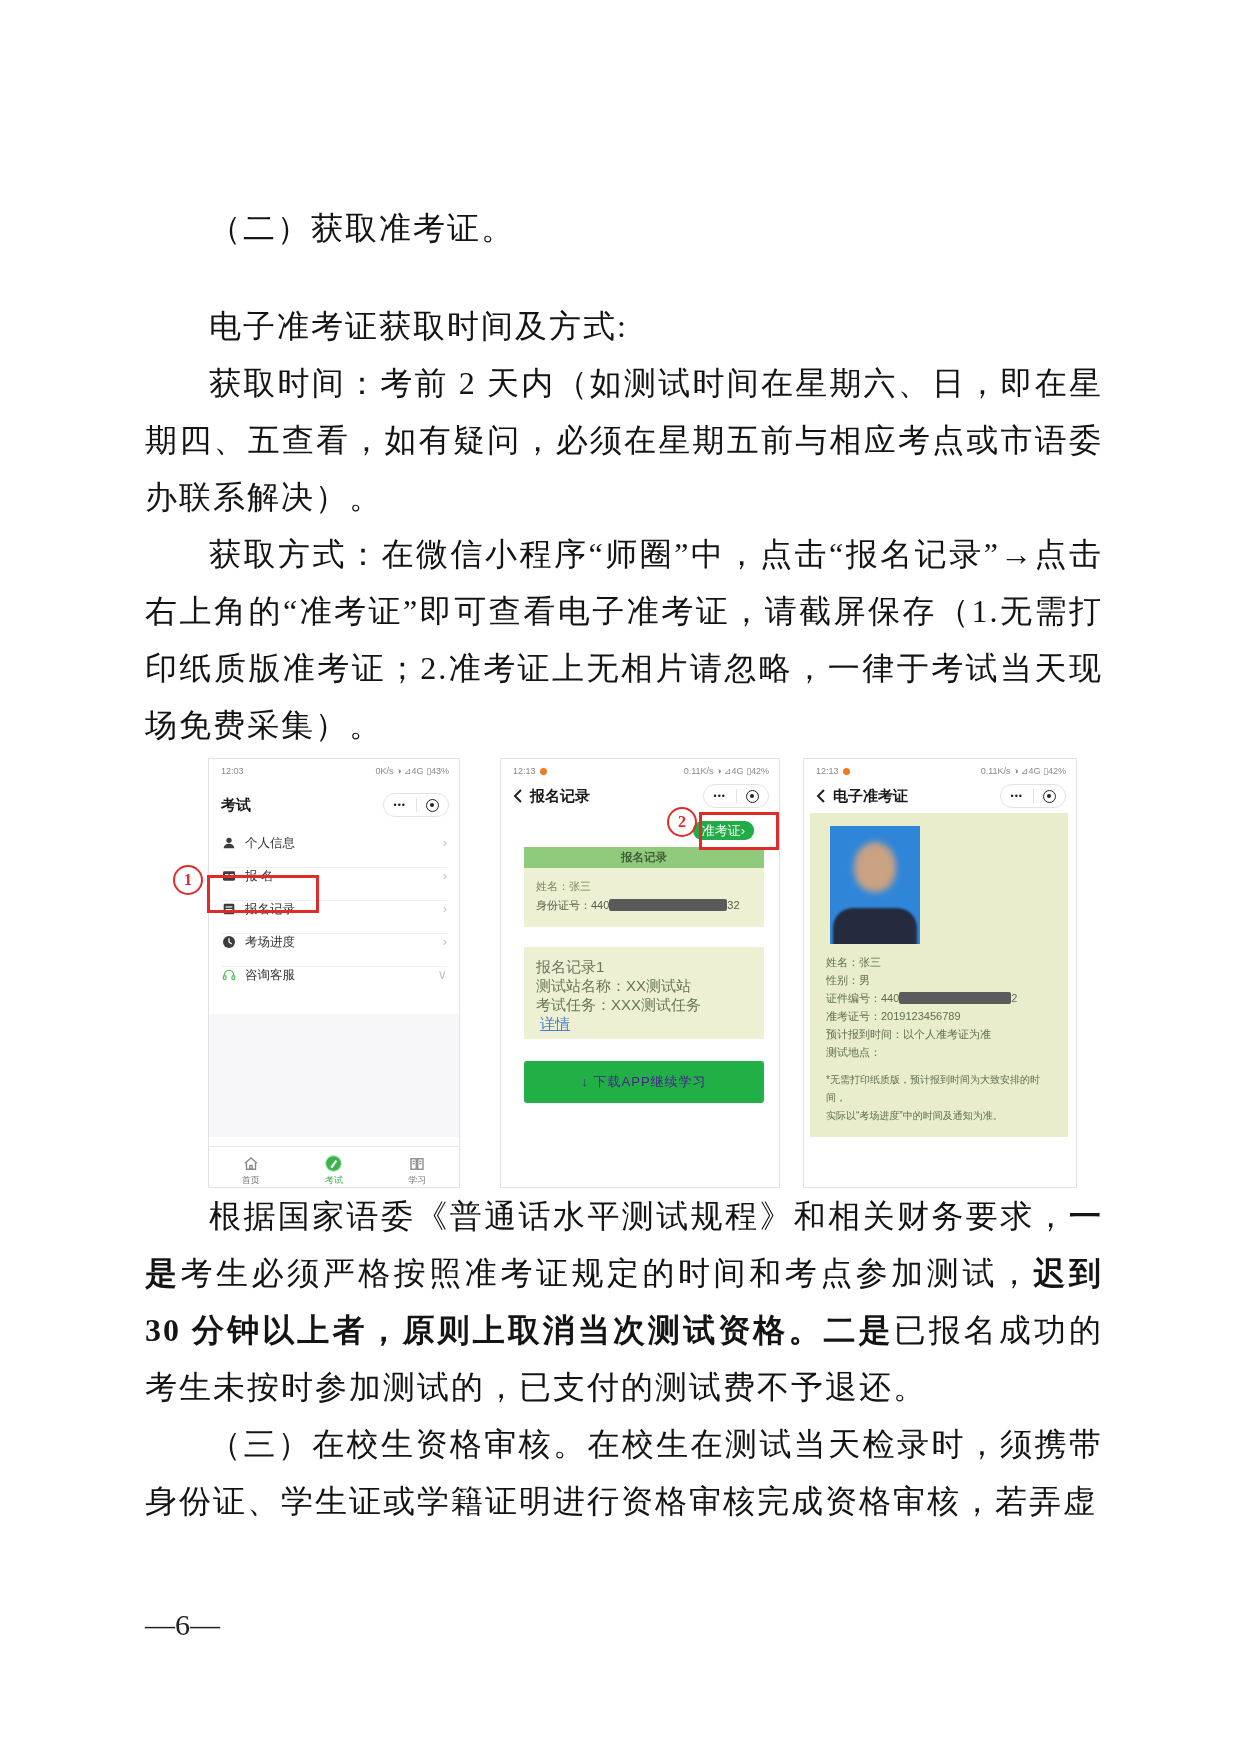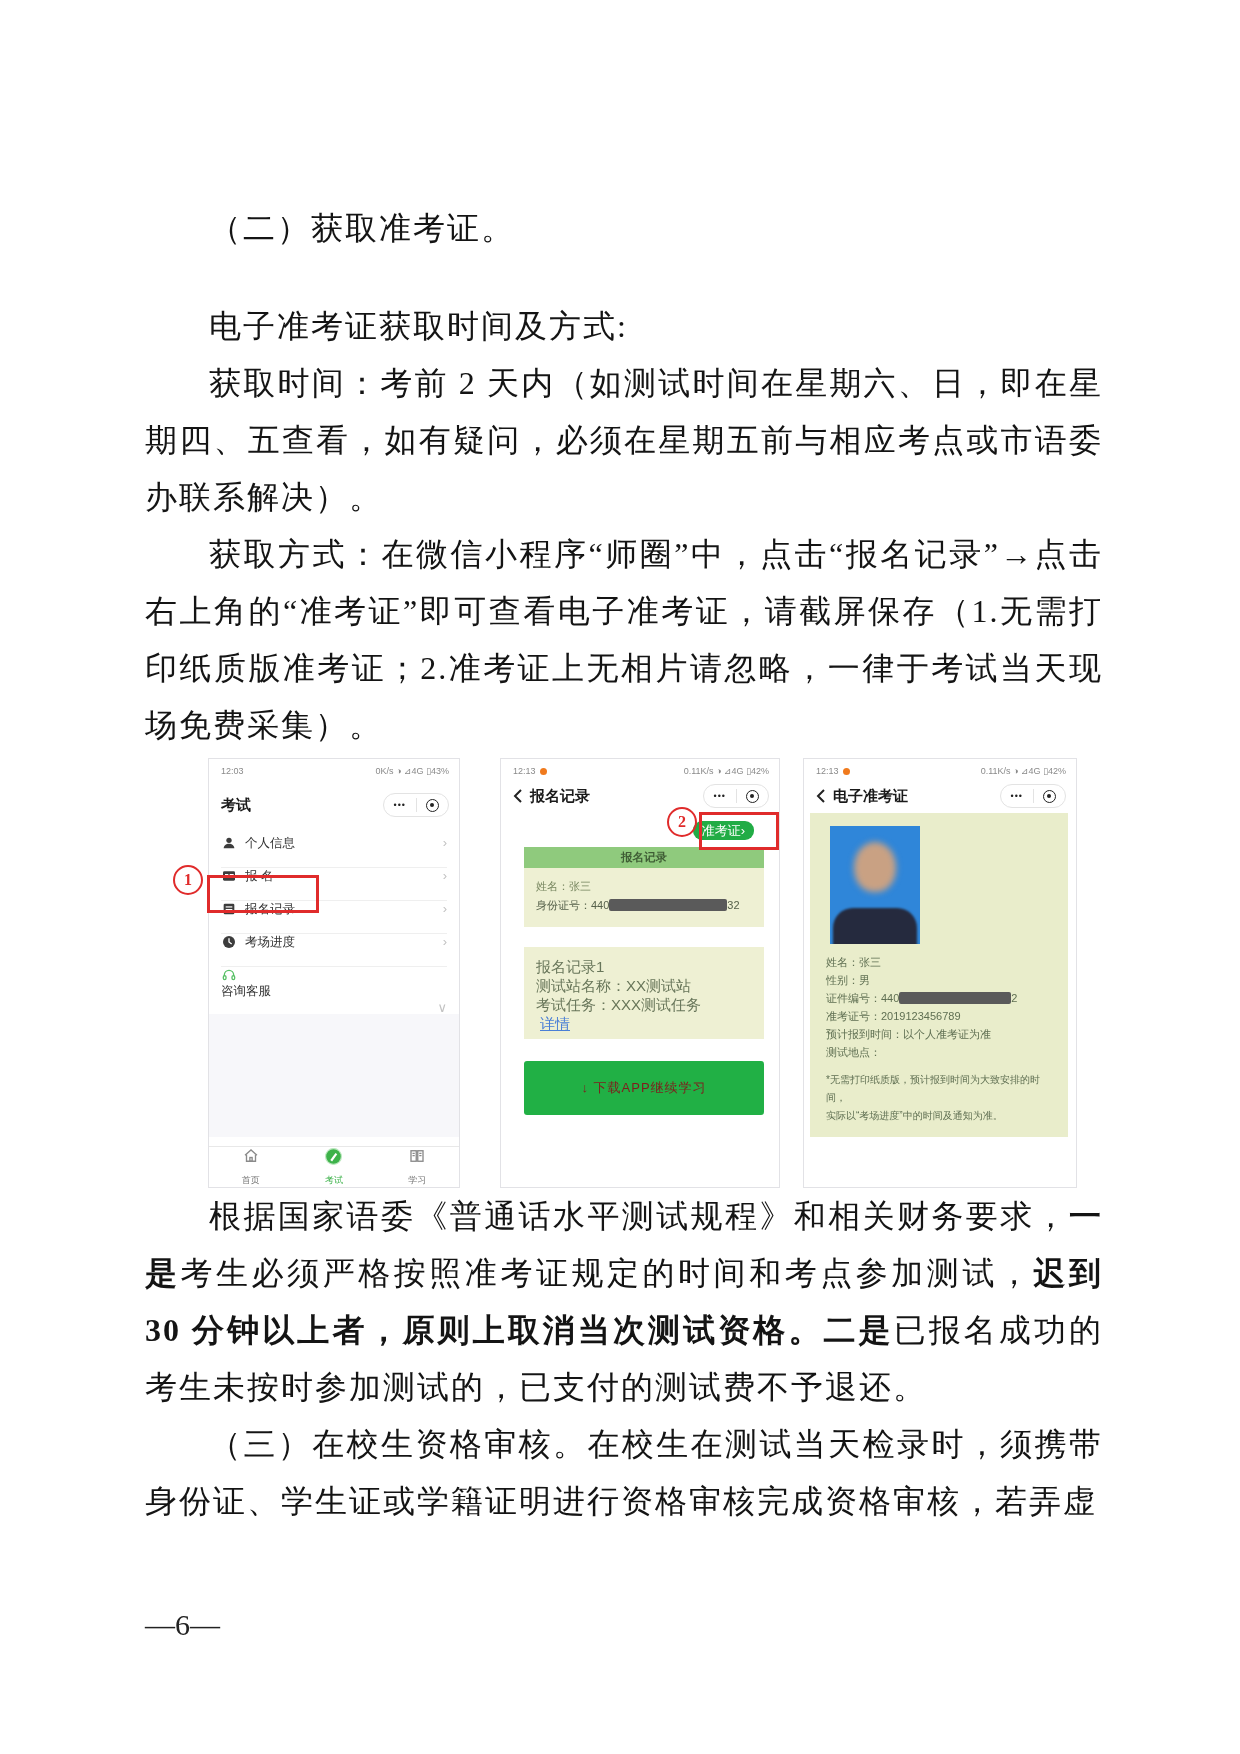--- a/index.html
+++ b/index.html
@@ -33,26 +33,26 @@
   .cap-div{width:1px;height:14px;background:#e3e3e3;}
   .cap-target{flex:1;display:flex;align-items:center;justify-content:center;}
   .cap-target i{display:block;width:11px;height:11px;border:1.5px solid #222;border-radius:50%;position:relative;}
   .cap-target i::after{content:"";position:absolute;left:50%;top:50%;width:4px;height:4px;
            margin:-2px 0 0 -2px;border-radius:50%;background:#222;}
 
   
   .plist{flex:0 0 auto;padding:4px 0 0 0;}
   .prow{display:flex;align-items:flex-start;height:32px;margin:0 12px;border-bottom:1px solid #efefef;
         font-size:12.5px;color:#333;}
-  .prow:last-child{border-bottom:none;flex-direction:column;}
+  .prow:last-child{border-bottom:none;}
   .prow .micon{width:16px;height:16px;margin-right:8px;flex:0 0 auto;}
   .prow .chev{margin-left:auto;color:#c2c2c2;font-size:13px;}
   .pgray{flex:1 1 auto;background:#f7f7fa;margin-top:6px;}
   .ptabs{flex:0 0 auto;height:40px;border-top:1px solid #e8e8e8;display:flex;background:#fff;}
-  .ptab{flex:1;display:flex;flex-direction:column;align-items:center;justify-content:space-between;
+  .ptab{flex:1;display:flex;flex-direction:column;align-items:center;justify-content:flex-end;
         font-size:9px;color:#777;gap:1px;}
   .ptab.active{color:#3db24a;}
 
   
   .redbox{position:absolute;border:3px solid #e02b2b;box-sizing:border-box;}
   .circled{position:absolute;width:26px;height:26px;border:2.5px solid #e02b2b;border-radius:50%;
            color:#e02b2b;font-weight:bold;font-size:16px;display:flex;align-items:center;
            justify-content:center;background:rgba(255,255,255,.0);font-family:"Liberation Serif",serif;}
 
   
@@ -63,21 +63,21 @@
   .greenbar{background:#8fca7d;color:#3f5d35;font-size:11.5px;font-weight:bold;text-align:center;
             height:21px;line-height:21px;}
   .card{background:#eef0d3;}
   .card1{padding:9px 12px 12px 12px;font-size:11px;color:#77865f;line-height:19px;}
   .card1 .idline{color:#55604a;}
   .redact{display:inline-block;background:#5a5a5a;border-radius:2px;vertical-align:-2px;}
   .redact.r1{width:118px;height:12px;}
   .redact.r2{width:112px;height:12px;}
   .card2{margin-top:20px;padding:10px 12px 6px 12px;font-size:15px;color:#68765a;line-height:19px;}
   .link{color:#4a7fd6;text-decoration:underline;margin-left:4px;}
-  .dlbtn{margin-top:22px;background:#21b045;color:#7f1d1d;font-size:13px;height:54px;border-radius:3px;
+  .dlbtn{margin-top:22px;background:#21b045;color:#4c1d95;font-size:13px;height:42px;border-radius:3px;
          display:flex;align-items:center;justify-content:center;letter-spacing:1px;}
 
   
   .p3card{margin:0 8px 0 6px;background:#e9edcb;padding:13px 16px 12px 16px;}
   .photo{width:90px;height:118px;background:#2f86d9;position:relative;overflow:hidden;margin-left:4px;}
   .photo .head{position:absolute;top:16px;left:50%;transform:translateX(-50%);width:42px;height:50px;
                background:#c9a183;border-radius:50% 50% 46% 46%;filter:blur(3px);}
   .photo .bodyshape{position:absolute;bottom:-8px;left:50%;transform:translateX(-50%);width:84px;
                height:44px;background:#252a3e;border-radius:20px 20px 0 0;filter:blur(1px);}
   .p3fields{margin-top:9px;font-size:11px;color:#5f6f52;line-height:18px;}

